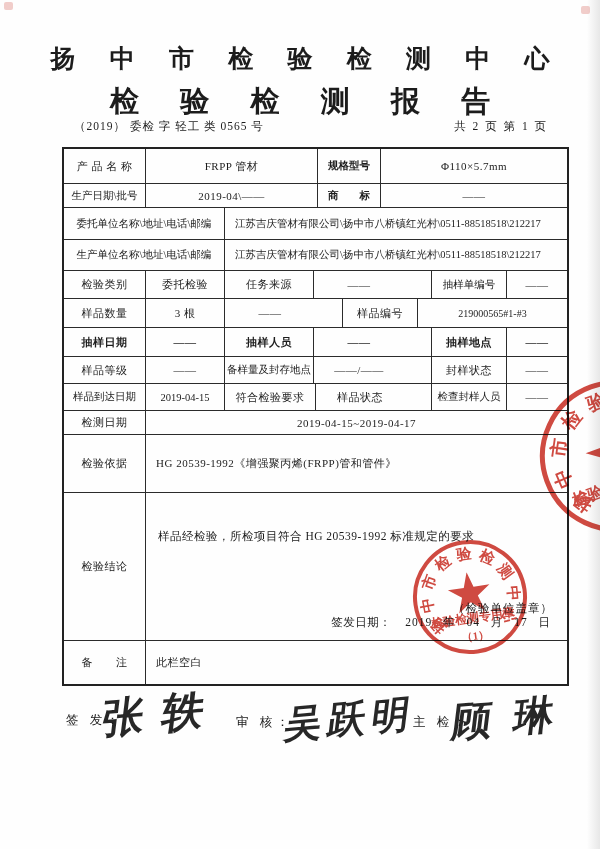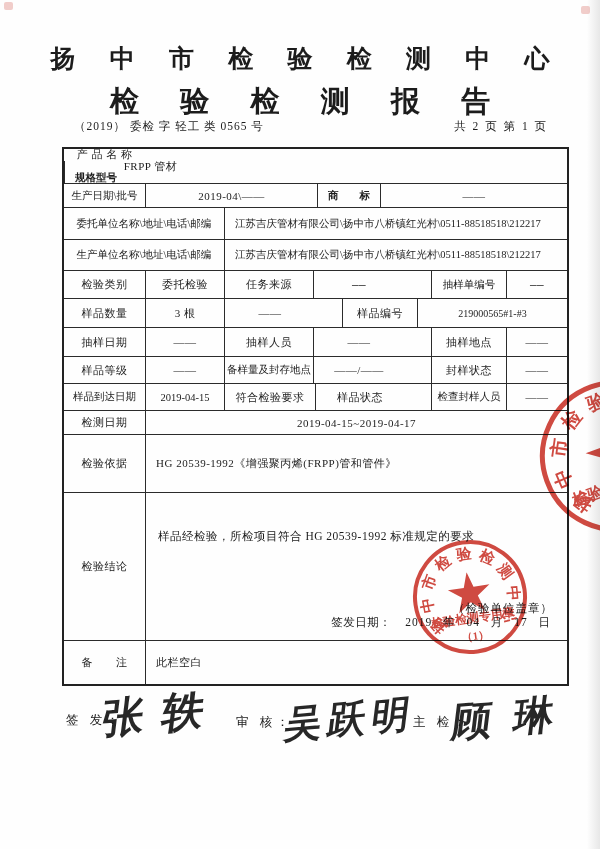--- a/index.html
+++ b/index.html
@@ -13,33 +13,33 @@
   .org-title{ position:absolute; top:42px; left:0; width:600px; text-align:center;
     font-size:25px; font-weight:bold; letter-spacing:14px; text-indent:14px; }
   .report-title{ position:absolute; top:82px; left:0; width:600px; text-align:center;
     font-size:29px; font-weight:bold; letter-spacing:17px; text-indent:17px; }
   .doc-no{ position:absolute; top:119px; left:74px; font-size:11.5px; letter-spacing:1px; }
   .page-info{ position:absolute; top:119px; right:52px; font-size:11.5px; letter-spacing:2px; }
   
   .report-table{ position:absolute; left:62px; top:147px; width:507px;
     border:2px solid #222; background:rgba(255,255,255,0); }
   .tr{ display:flex; border-top:1.2px solid var(--line); }
-  .tr:first-child{ border-top:none;flex-direction:column; }
+  .tr:first-child{ border-top:none; }
   .td{ border-left:1.2px solid var(--line); display:flex; align-items:center;
     justify-content:center; font-size:11px; letter-spacing:.5px; white-space:nowrap;
     overflow:hidden; }
   .td:first-child{ border-left:none; }
   .left{ justify-content:flex-start; padding-left:10px; }
   .fs10{ font-size:10.5px; letter-spacing:0; }
   .fsnum{ font-size:10px; letter-spacing:0; }
   .w1{ width:81px; } .w2{ width:79px; } .w3{ width:89px; } .w4{ width:91px; }
   .w5{ width:75px;margin-left:27px; } .wf{ flex:1; }
   .w2a{ width:172px; } .w3a{ width:63px;font-weight:bold; } .wlab{ width:160px; }
   .r1{ height:34px; } .r2{ height:24px; } .r3{ height:32px; } .r4{ height:31px; }
-  .r5{ height:28px;font-family:Liberation Mono, monospace; } .r6{ height:29px; } .r7{ height:29px; } .r8{ height:27px; }
+  .r5{ height:28px; } .r6{ height:29px; } .r7{ height:29px;font-weight:bold; } .r8{ height:27px; }
   .r9{ height:27px; } .r10{ height:24px; } .r11{ height:58px; } .r12{ height:148px; }
   .r13{ height:44px; }
   .conclusion-cell{ position:relative; display:block; }
   .conclusion-text{ position:absolute; top:36px; left:12px; right:8px; font-size:11.5px; }
   .seal-note{ position:absolute; top:108px; right:14px; font-size:11.5px; letter-spacing:1px; }
   .issue-line{ position:absolute; bottom:10px; right:16px; font-size:11.5px; }
   .issue-line .date{ margin-left:14px; word-spacing:7px; letter-spacing:1px; }
   
   .sig-label{ position:absolute; font-size:12.5px; letter-spacing:4px; }
   .sig-name{ position:absolute; font-weight:bold; color:#151515;

